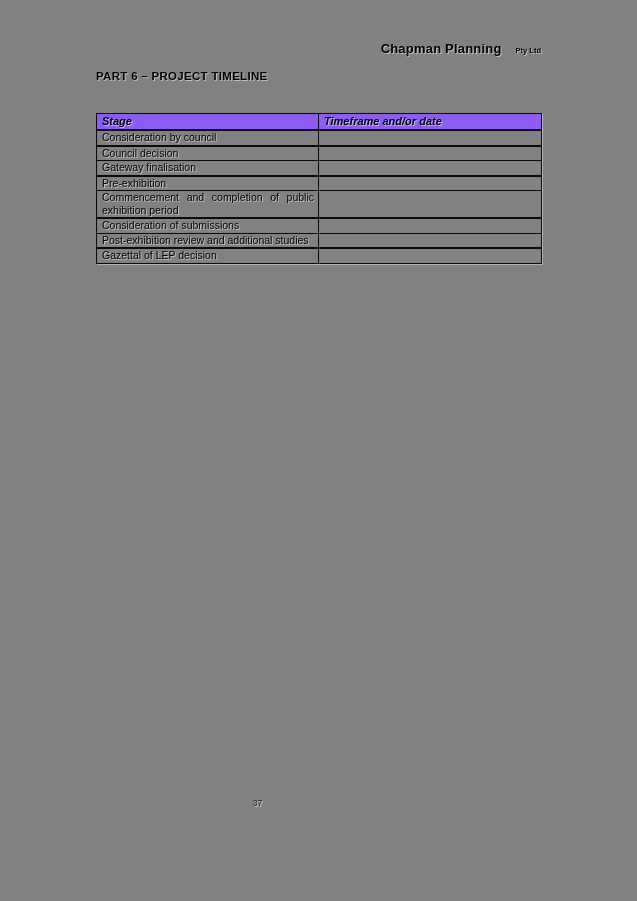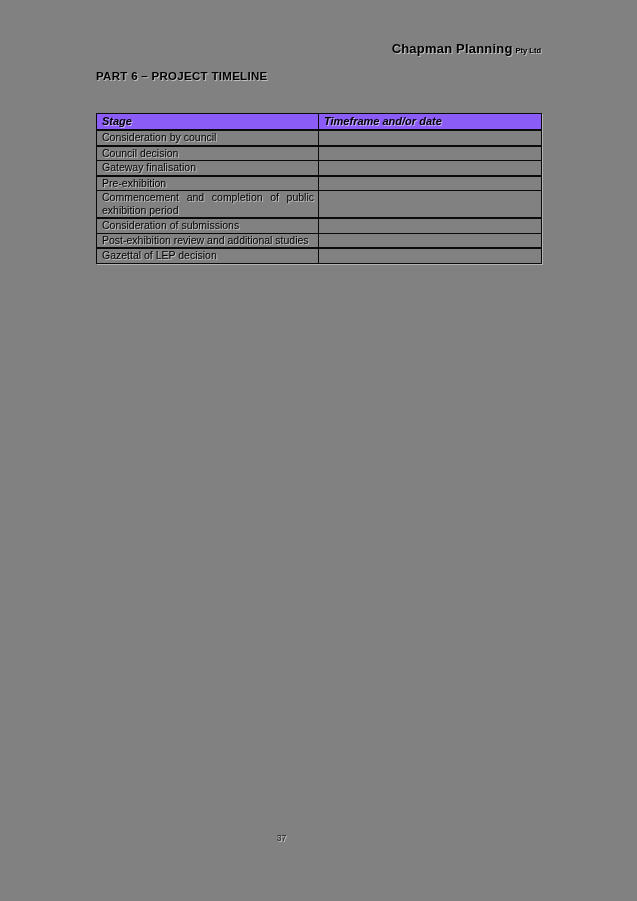--- a/index.html
+++ b/index.html
@@ -16,21 +16,21 @@
   }
   .emboss { text-shadow: 1px 1px 0 rgba(255,255,255,0.5); }
 
   .doc-header {
     position: absolute;
     top: 39px; right: 96px;
     font-weight: bold;
     white-space: nowrap;
   }
   .doc-header .company { font-size: 13px; letter-spacing: 0.2px; }
-  .doc-header .suffix  { font-size: 7.5px; margin-left: 3px; }
+  .doc-header .suffix  { font-size: 7.5px; margin-left: 14px; }
 
   .page-title {
     position: absolute;
     top: 70px; left: 96px;
     font-size: 11.5px;
     font-weight: bold;
     letter-spacing: 0.3px;
   }
 
   table.timeline {
@@ -62,27 +62,26 @@
     line-height: 12.5px;
     padding: 0 4px 1px 5px;
     height: 12px;
   }
   table.timeline td.stage-cell { text-align: justify; text-align-last: left; }
   table.timeline td.time-cell  { }
   table.timeline tr.thick td { border-bottom-width: 2px; }
 
   .page-number {
     position: absolute;
-    top: 833px; left: 0;
+    top: 798px; left: 0;
     width: 515px;
     text-align: center;
     font-size: 8.5px;
     color: #1f1f1f;
     text-shadow: 1px 1px 0 rgba(255,255,255,0.6);
-    padding-left: 24px;
   }
 </style>
 </head>
 <body>
 
 <div class="page">
 
   <div class="doc-header emboss">
     <span class="company">Chapman Planning</span><span class="suffix">Pty Ltd</span>
   </div>

